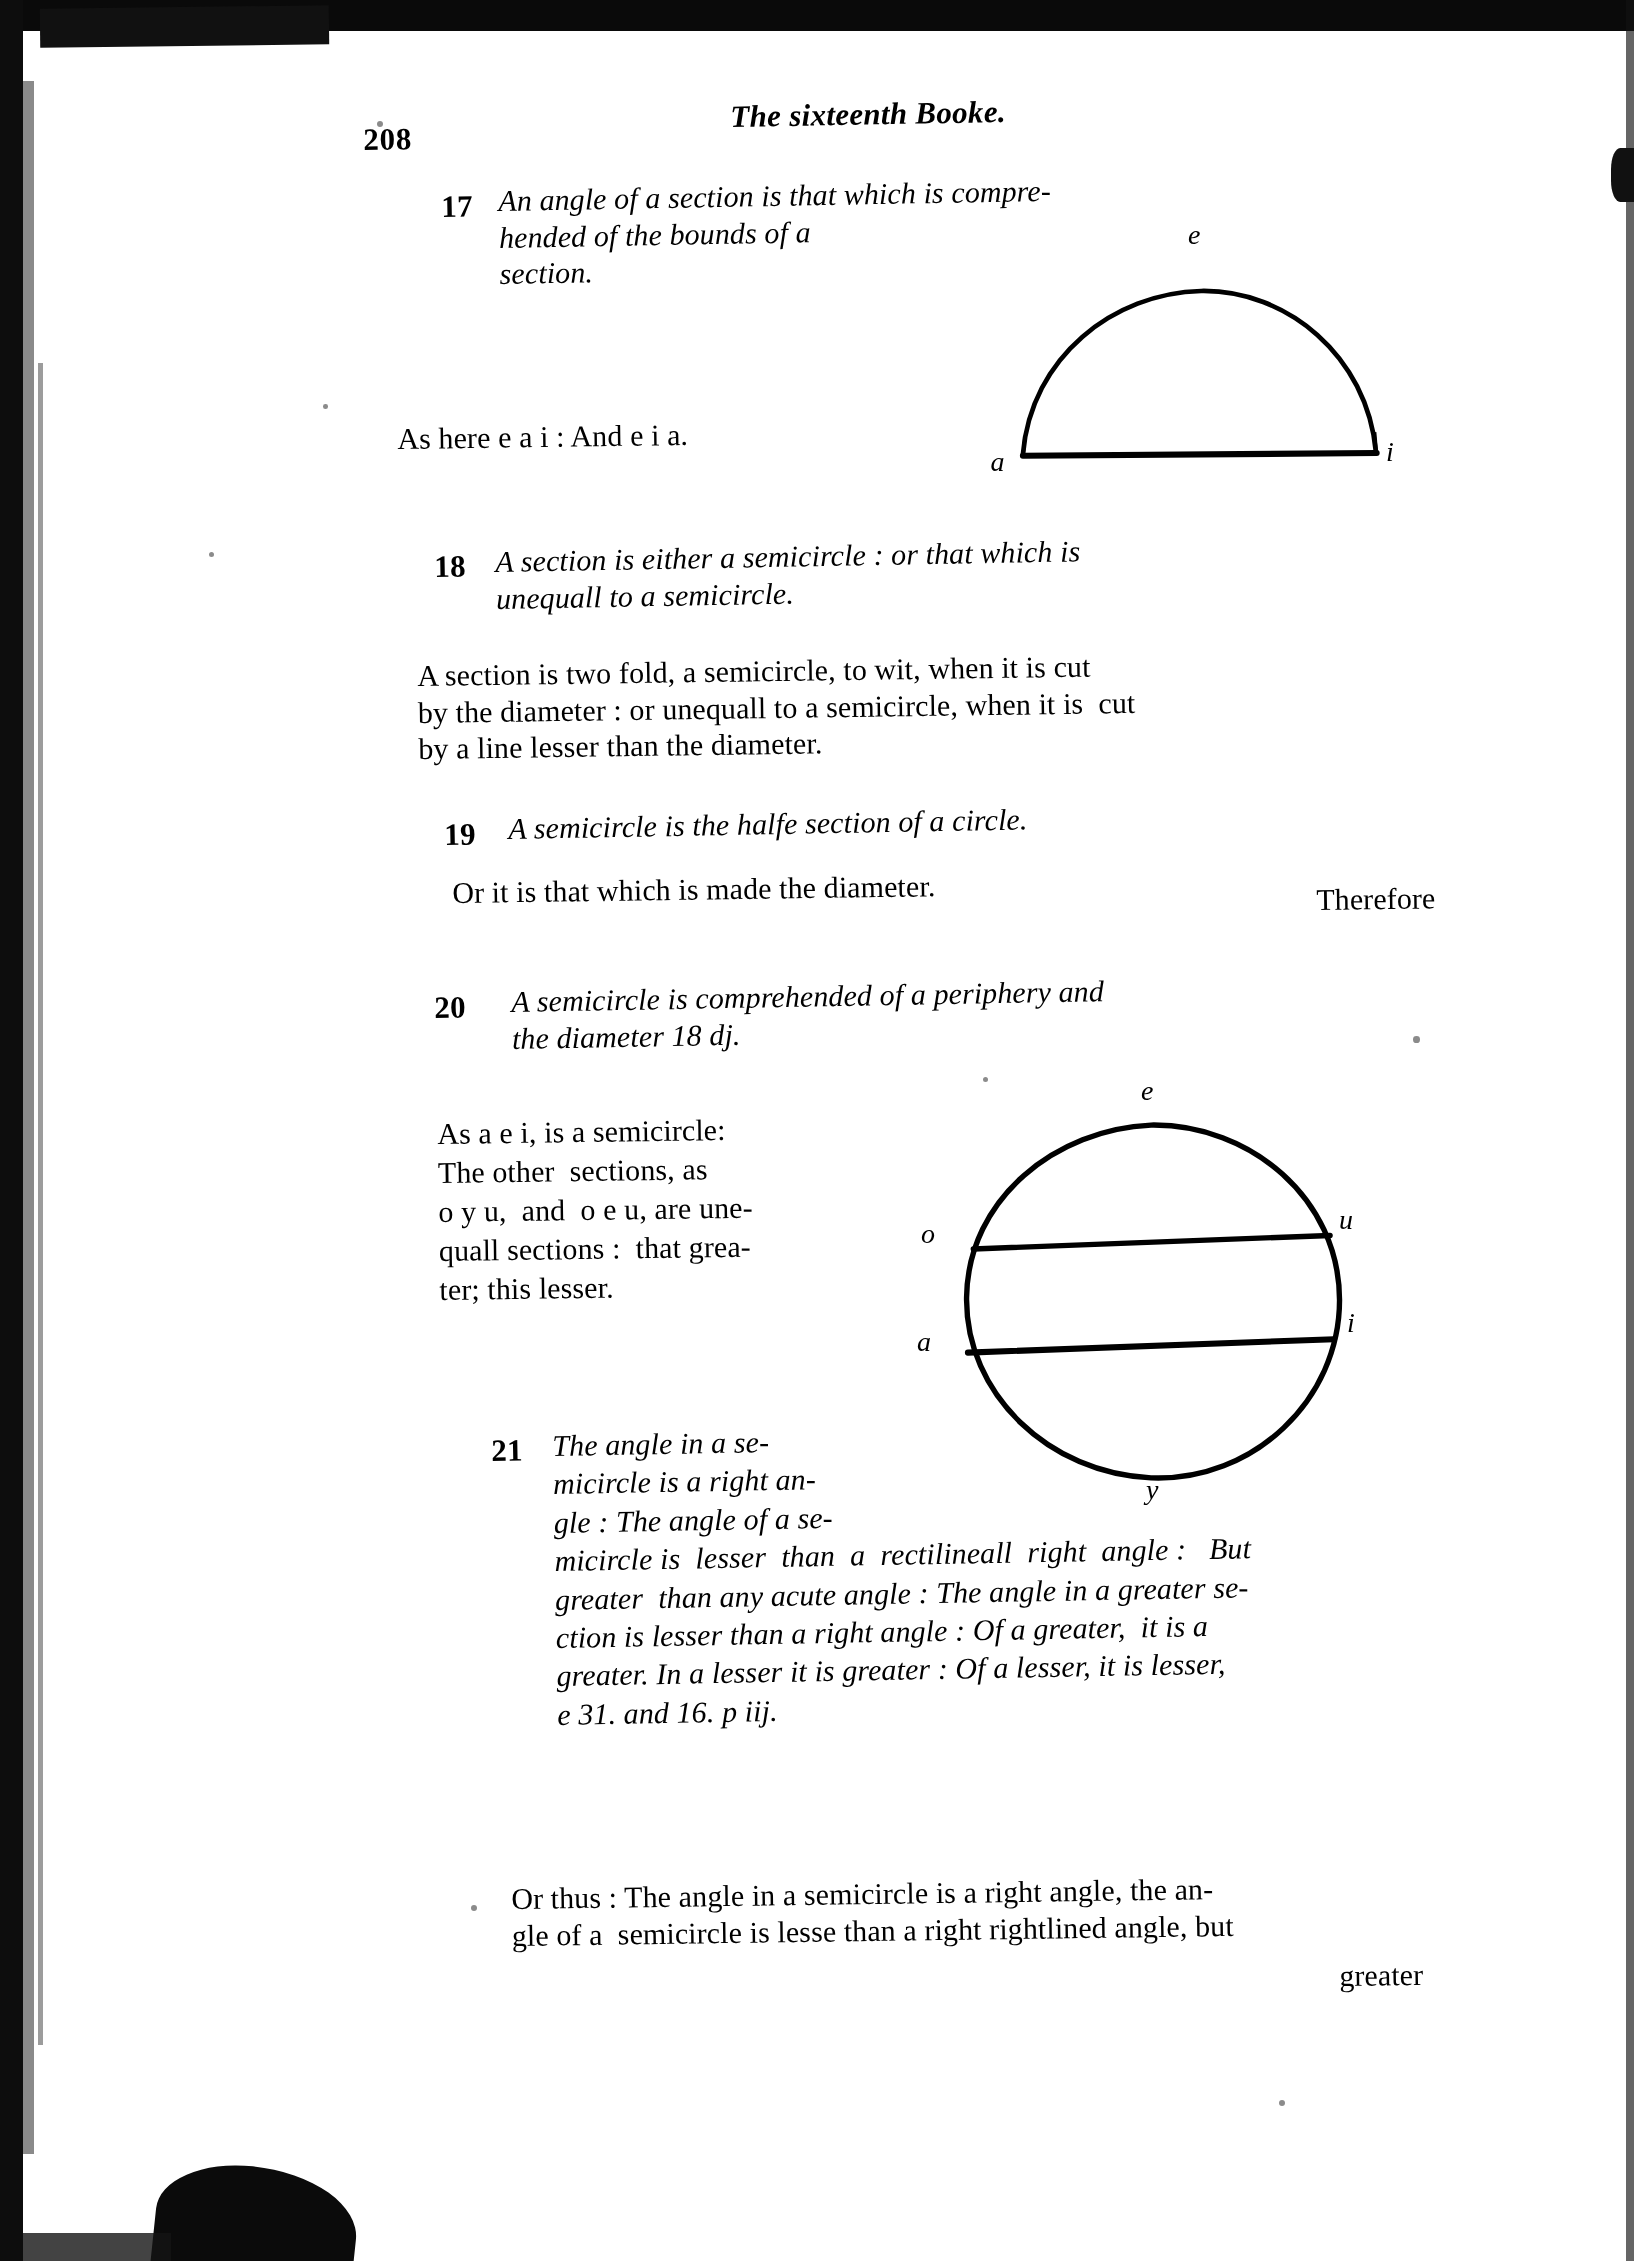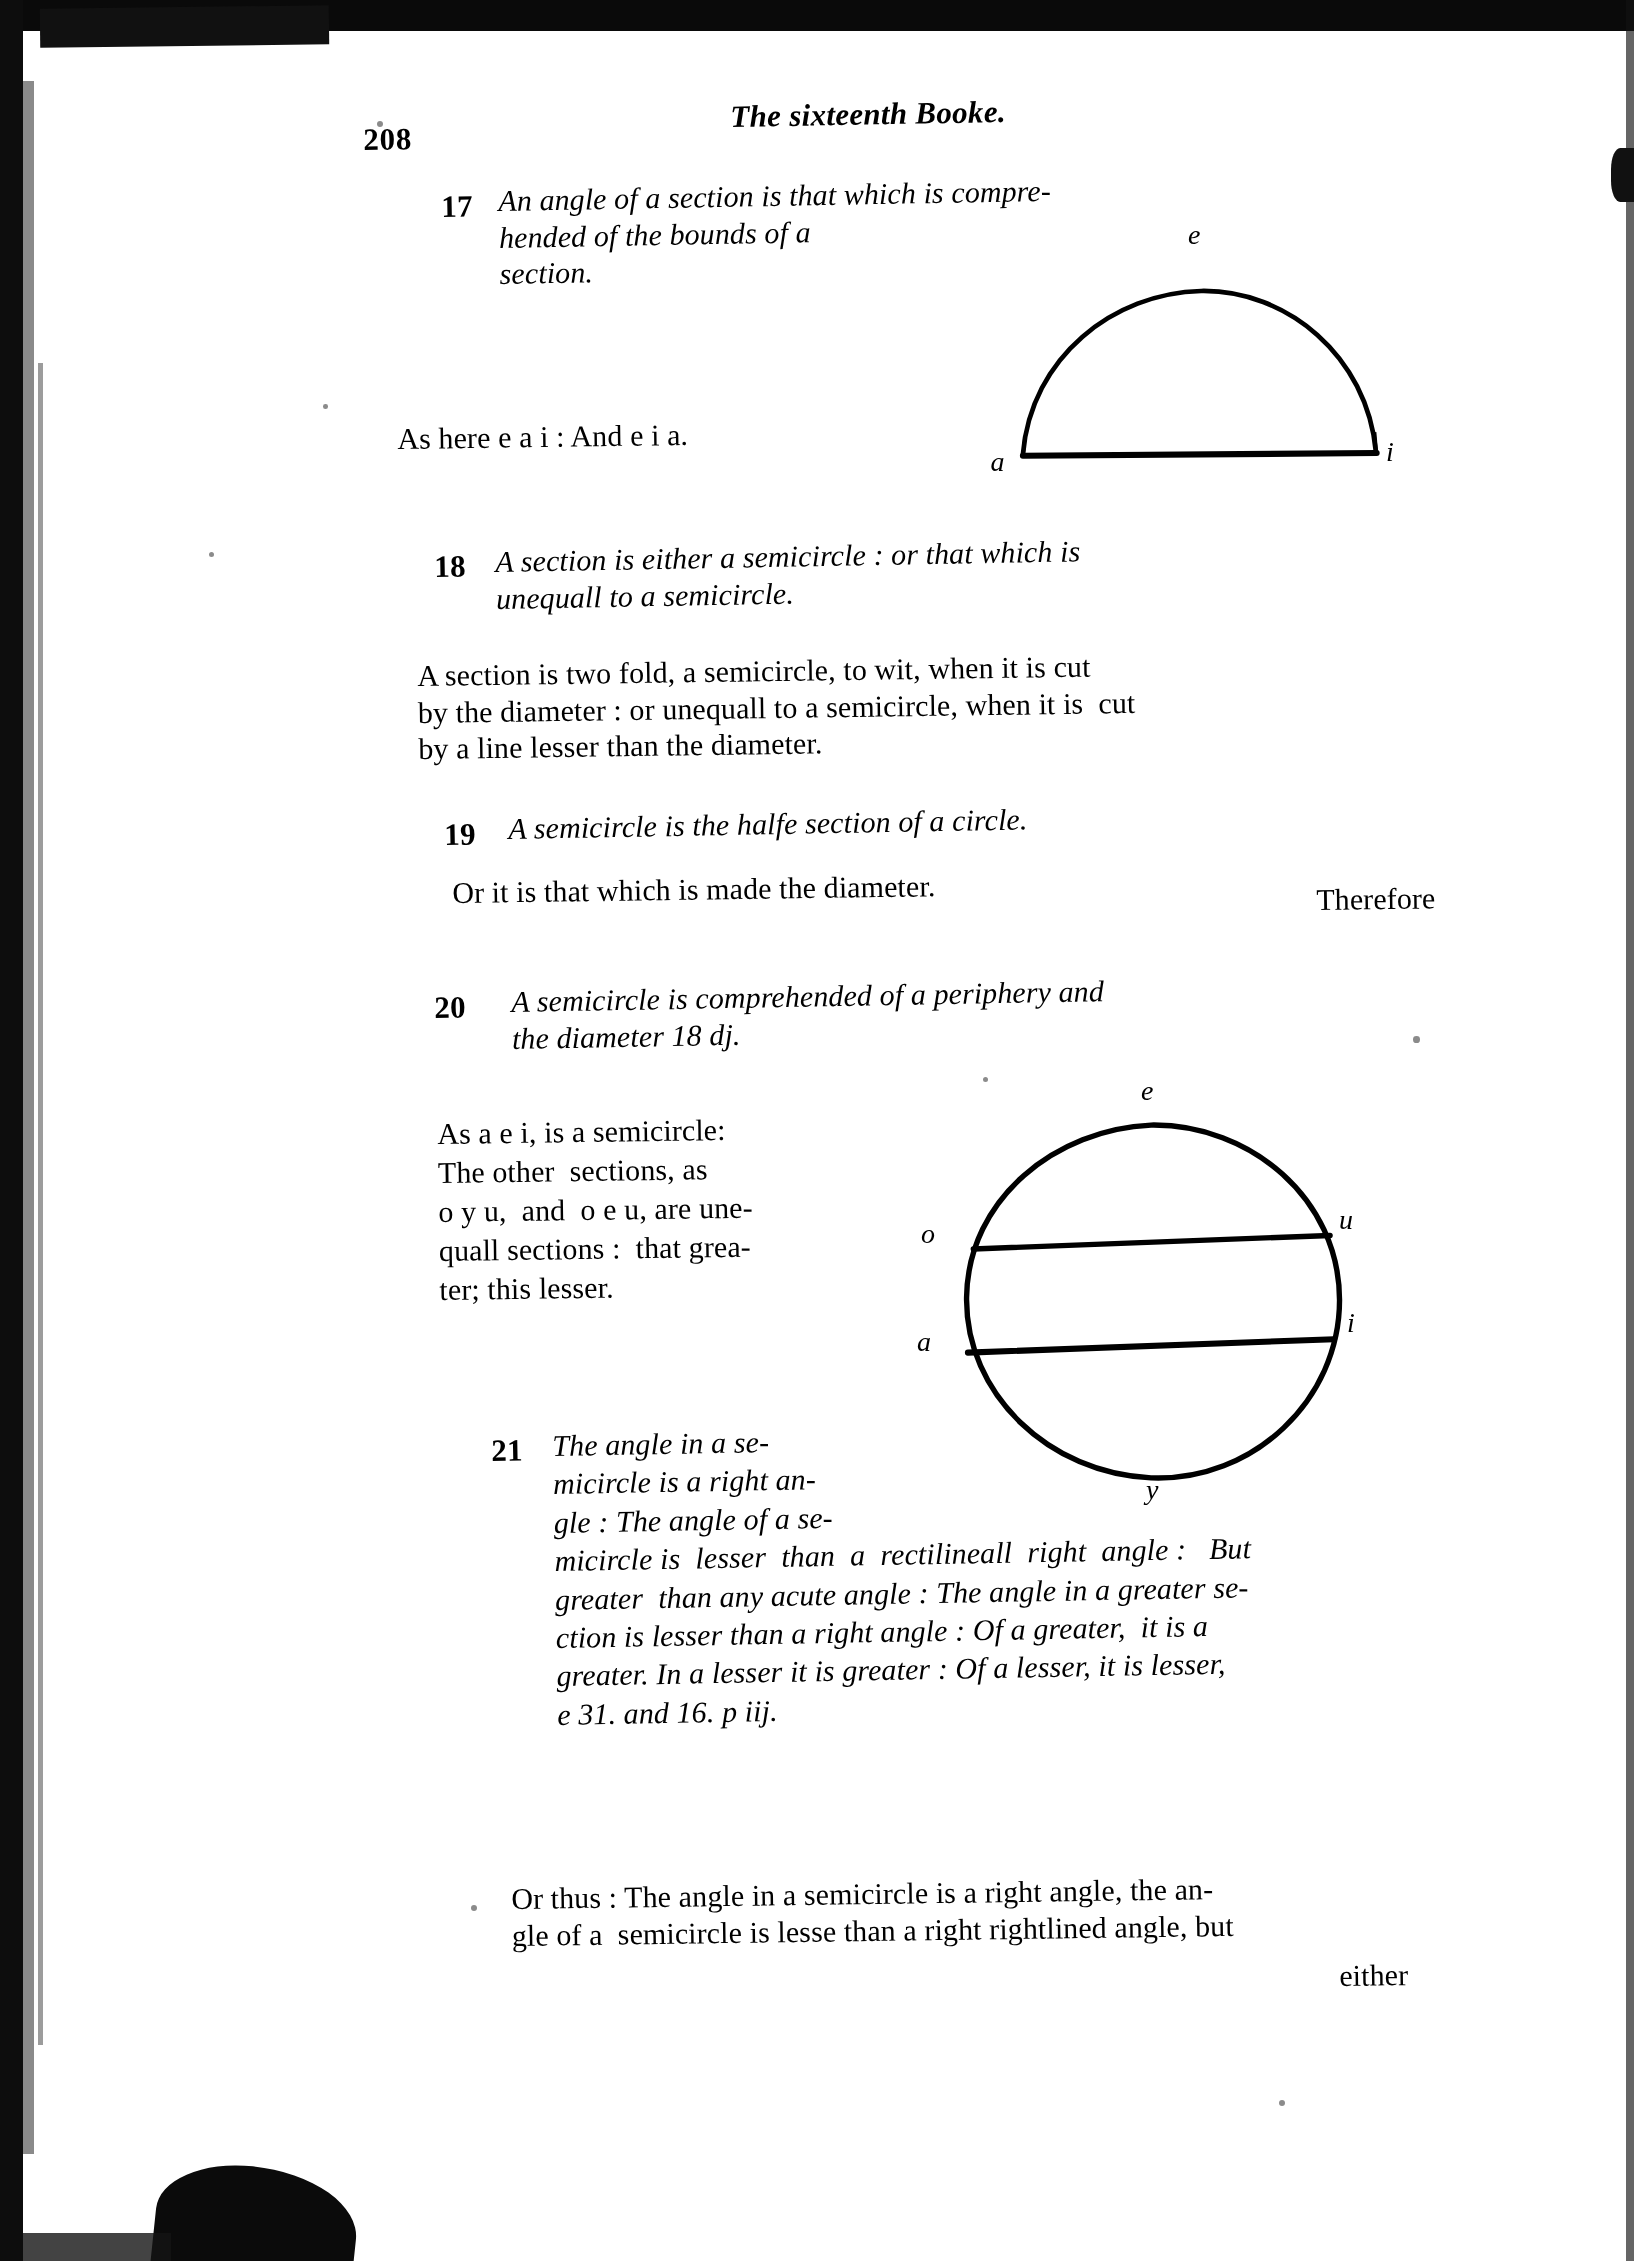--- a/index.html
+++ b/index.html
@@ -220,16 +220,16 @@
 gle : The angle of a se-
 micircle is  lesser  than  a  rectilineall  right  angle :   But
 greater  than any acute angle : The angle in a greater se-
 ction is lesser than a right angle : Of a greater,  it is a
 greater. In a lesser it is greater : Of a lesser, it is lesser,
 e 31. and 16. p iij.</div>
 
   <div class="t skew-sm body" style="top:1881px; left:511px; width:996px;">Or thus : The angle in a semicircle is a right angle, the an-
 gle of a  semicircle is lesse than a right rightlined angle, but</div>
 
-  <div class="t skew-sm body" style="top:1958px; left:1339px;">either</div>
+  <div class="t skew-sm body" style="top:1958px; left:1339px;">greater</div>
 
 </div>
 
 
 </body></html>

